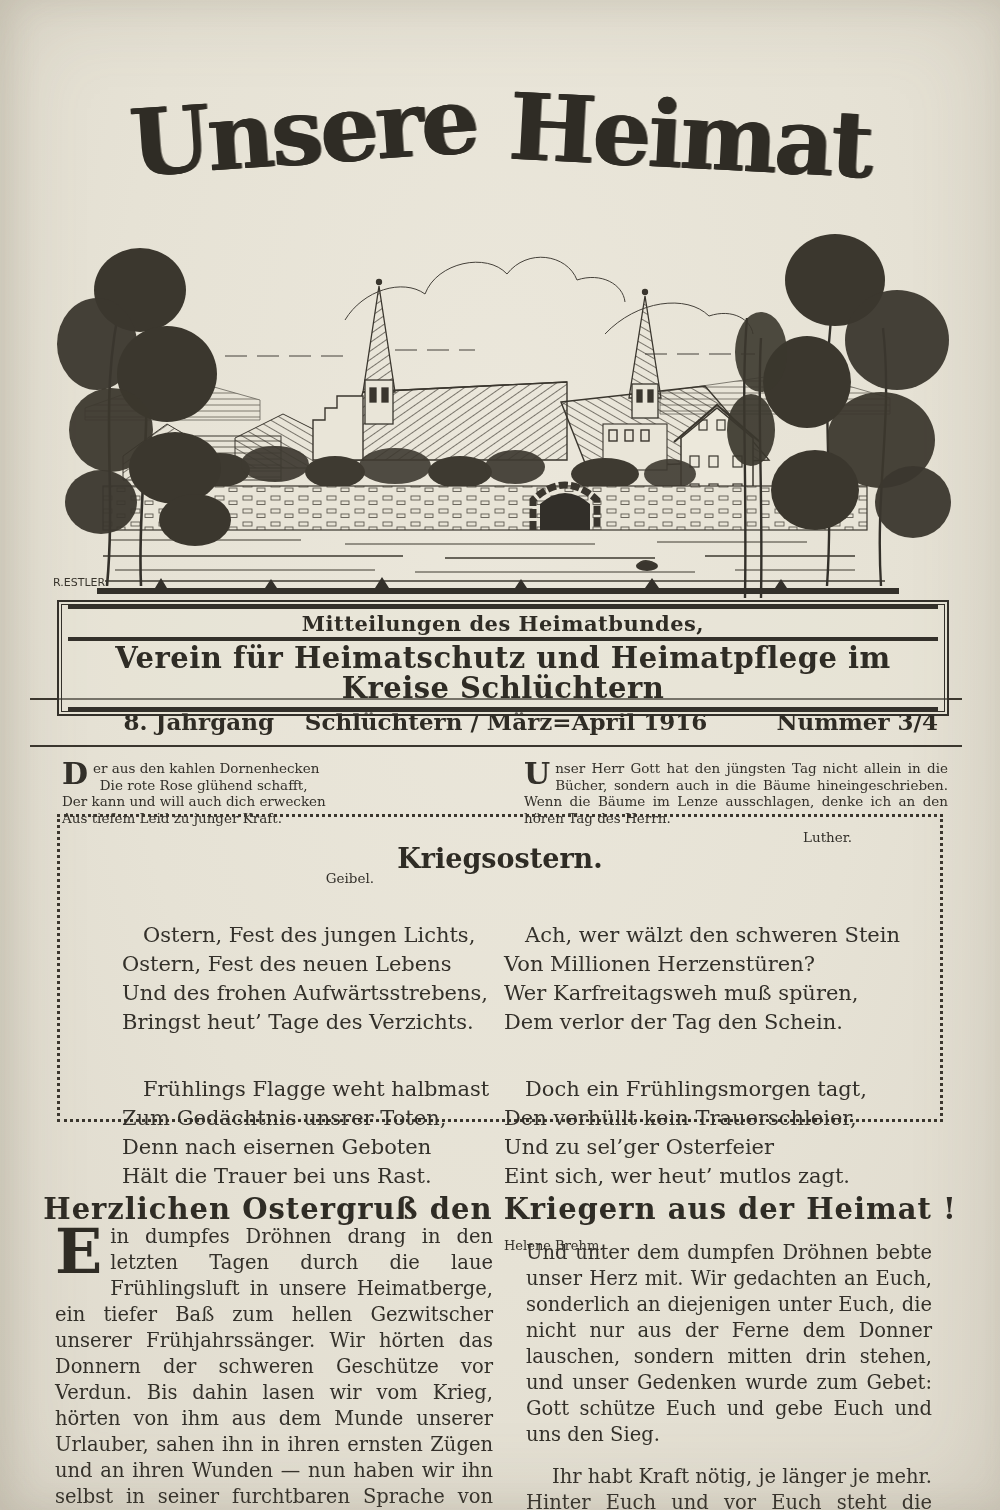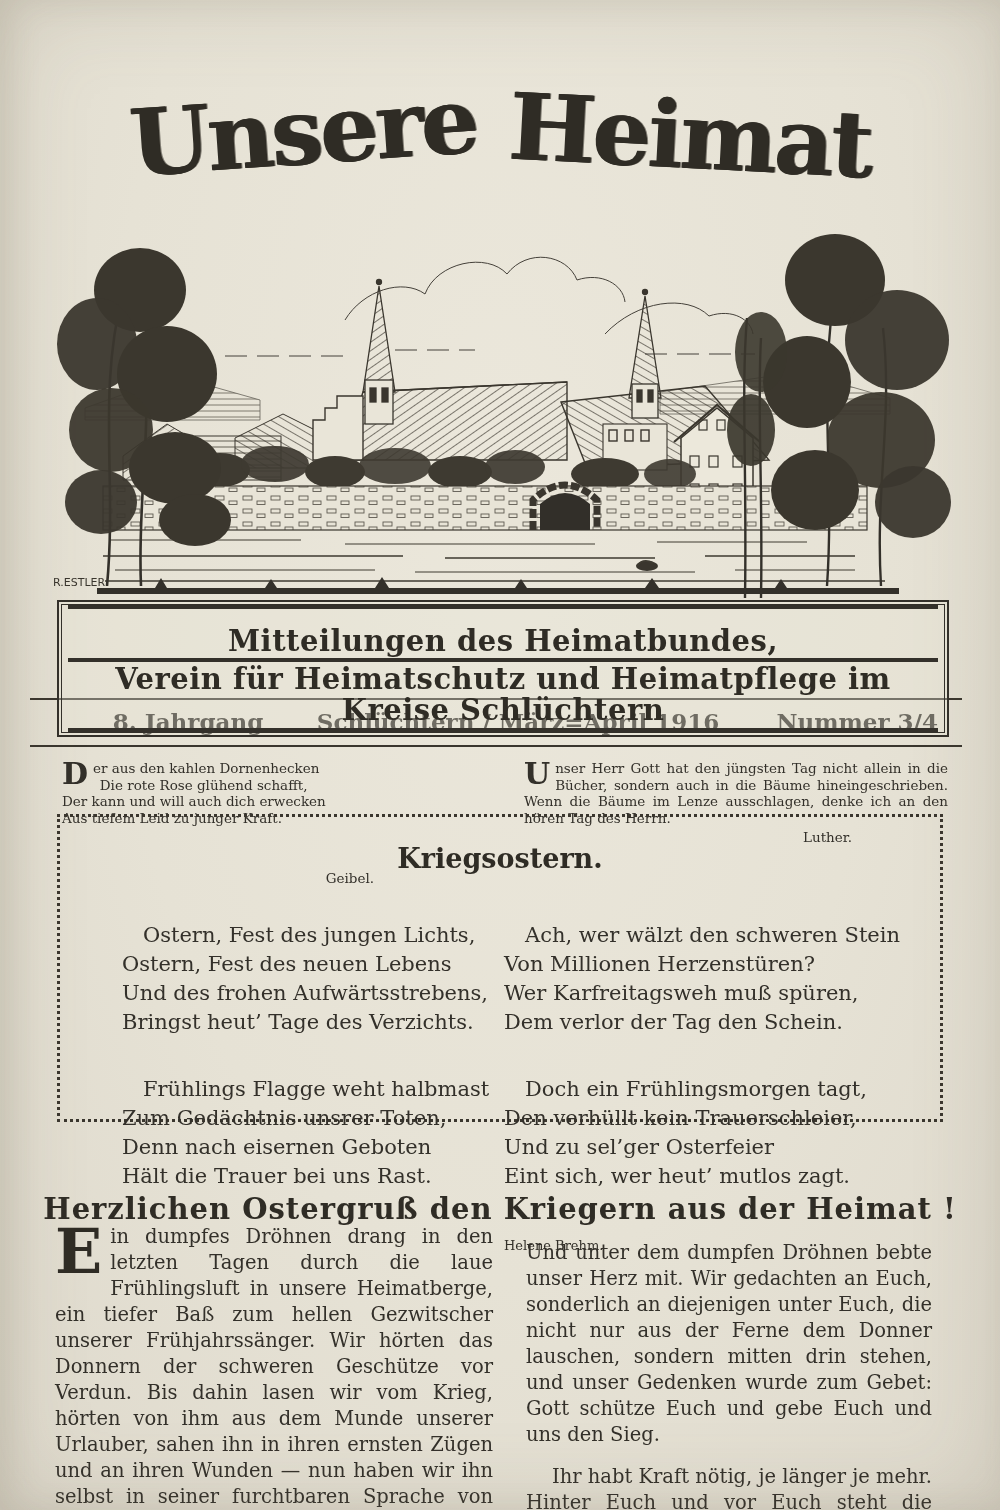--- a/index.html
+++ b/index.html
@@ -24,31 +24,31 @@
   .masthead .w1{transform:rotate(-4deg) translateY(6px);margin-right:34px;}
   .masthead .w2{transform:rotate(3deg) translateY(10px);}
 
   
   .illustration{position:absolute;top:168px;left:45px;width:908px;height:432px;z-index:1;}
 
   
   .banner{position:absolute;top:600px;left:57px;width:884px;border:2px solid #33302a;padding:2px;z-index:2;background:rgba(232,228,216,.35);}
   .banner-inner{border:1px solid #33302a;padding:0 6px;}
   .banner-row{ text-align:center;color:#2f2c25;letter-spacing:.5px;line-height:1.05;}
-  .banner-row1{border-top:4px solid #33302a;border-bottom:4px solid #33302a;font-size:29px;padding:17px 0 2px;}
+  .banner-row1{border-top:4px solid #33302a;border-bottom:4px solid #33302a;font-size:21px;padding:4px 0 2px;}
   .banner-row2{border-bottom:4px solid #33302a;font-size:29px;padding:2px 0 3px;}
 
   
   .issue-bar{
     position:absolute;top:698px;left:30px;width:932px;box-sizing:border-box;
     border-top:2px solid #3a362e;border-bottom:2px solid #3a362e;
     display:flex;align-items:baseline;padding:8px 24px 10px 24px;
     font-size:23px;font-weight:bold;color:#2f2c25;
   }
-  .issue-bar .vol{flex:0 0 220px;text-align:center;margin-left:24px;}
+  .issue-bar .vol{flex:0 0 220px;text-align:right;}
   .issue-bar .mid{flex:1 1 auto;text-align:center;}
   .issue-bar .num{flex:0 0 200px;text-align:right;}
 
   
   .epigraphs{position:absolute;top:760px;left:62px;width:886px;display:flex;gap:72px;color:#33302a;}
   .epi{font-size:13.5px;line-height:16.5px;}
   .epi-left{width:390px;}
   .epi-right{width:424px;text-align:justify;}
   .epi .dropcap{float:left;font-size:30px;line-height:26px;font-weight:bold;margin:1px 5px 0 0;}
   .epi .prewrap{white-space:pre-line;}

